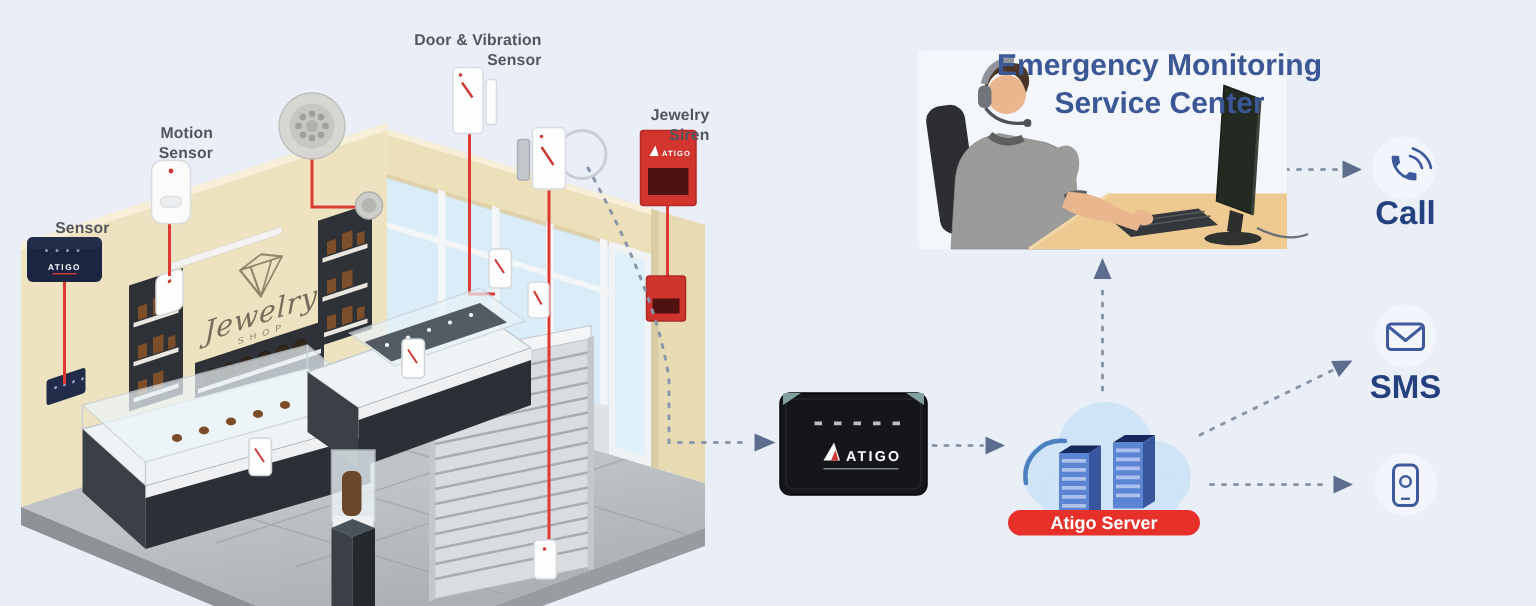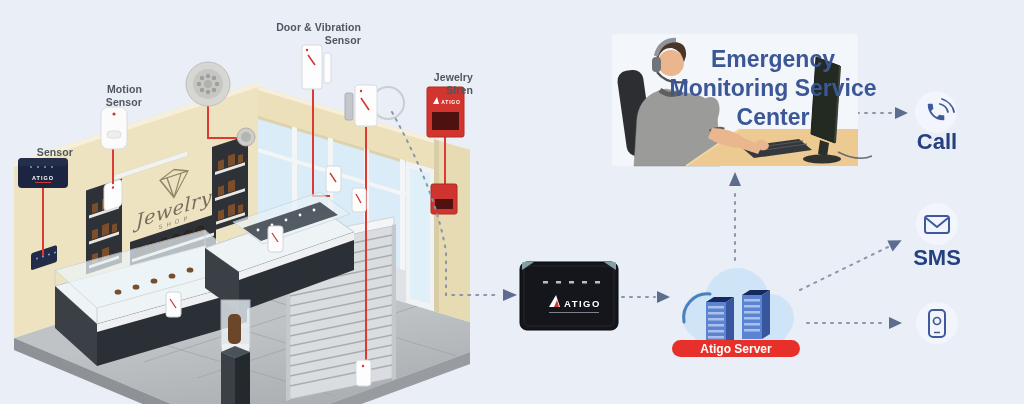--- a/index.html
+++ b/index.html
@@ -1,22 +1,22 @@
 <!DOCTYPE html>
 <html><head>
 <meta charset="utf-8">
 <style>
   html,body{margin:0;padding:0;background:#e9eef7;}
   .canvas{position:relative;width:1024px;height:404px;background:#e9eef7;overflow:hidden;
           font-family:"Liberation Sans",sans-serif;}
   .canvas svg{position:absolute;left:0;top:0;}
   .lbl{position:absolute;text-align:right;color:#51565e;font-size:10.5px;font-weight:700;
        line-height:1.2;letter-spacing:.1px;}
-  .title{position:absolute;left:664px;top:45px;width:218px;text-align:center;
-         color:#3b5796;font-size:23px;font-weight:700;line-height:1.25;}
+  .title{position:absolute;left:664px;top:32px;width:218px;text-align:center;
+         color:#3b5796;font-size:20px;font-weight:700;line-height:1.25;}
   .chan{position:absolute;text-align:center;color:#24407e;font-size:22px;font-weight:700;
         line-height:1.12;}
 </style>
 </head>
 <body>
 
 <div class="canvas">
 
 <svg width="1024" height="404" viewBox="0 0 1024 404">
   <defs>

